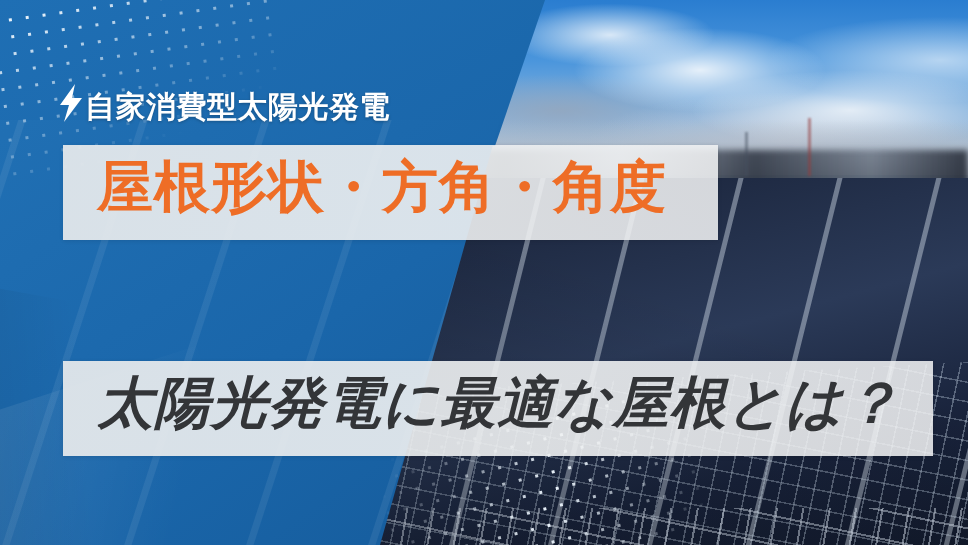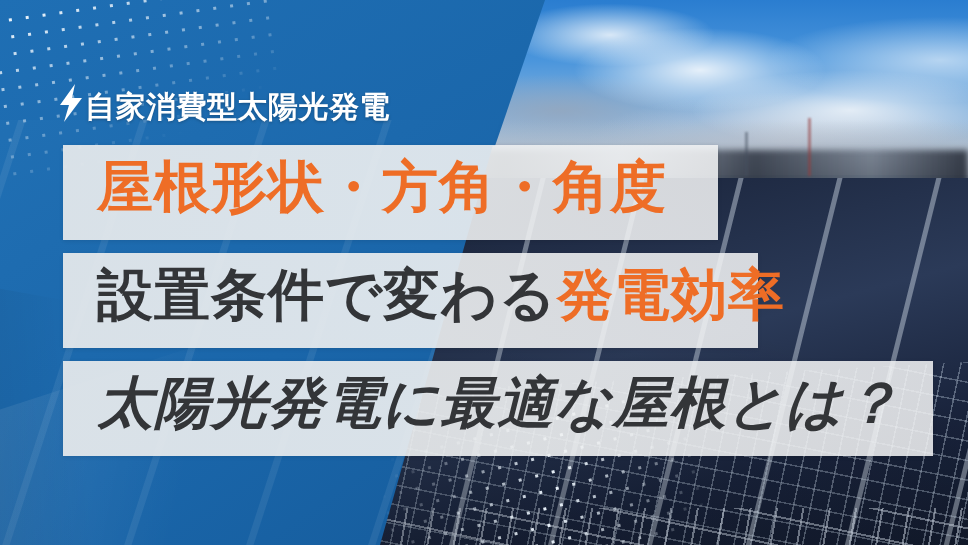--- a/index.html
+++ b/index.html
@@ -254,21 +254,18 @@
     <svg class="bolt-icon" viewBox="0 0 26 38" aria-hidden="true">
       <polygon points="17,0 2,21 11,21 6,38 24,14 14,14" fill="#ffffff"></polygon>
     </svg>
     <div class="eyebrow-text">自家消費型太陽光発電</div>
   </div>
 
   <div class="band band1">
     <div class="headline all-orange">屋根形状・方角・角度</div>
   </div>
 
-  <div class="band band2">
-    <div class="headline"><span class="sep">設置条件で変わる</span><span class="sep hl-orange">発電効率</span></div>
-  </div>
 
   <div class="band band3">
     <div class="headline">太陽光発電に最適な屋根とは？</div>
   </div>
 
 </div>
 
 </body></html>

